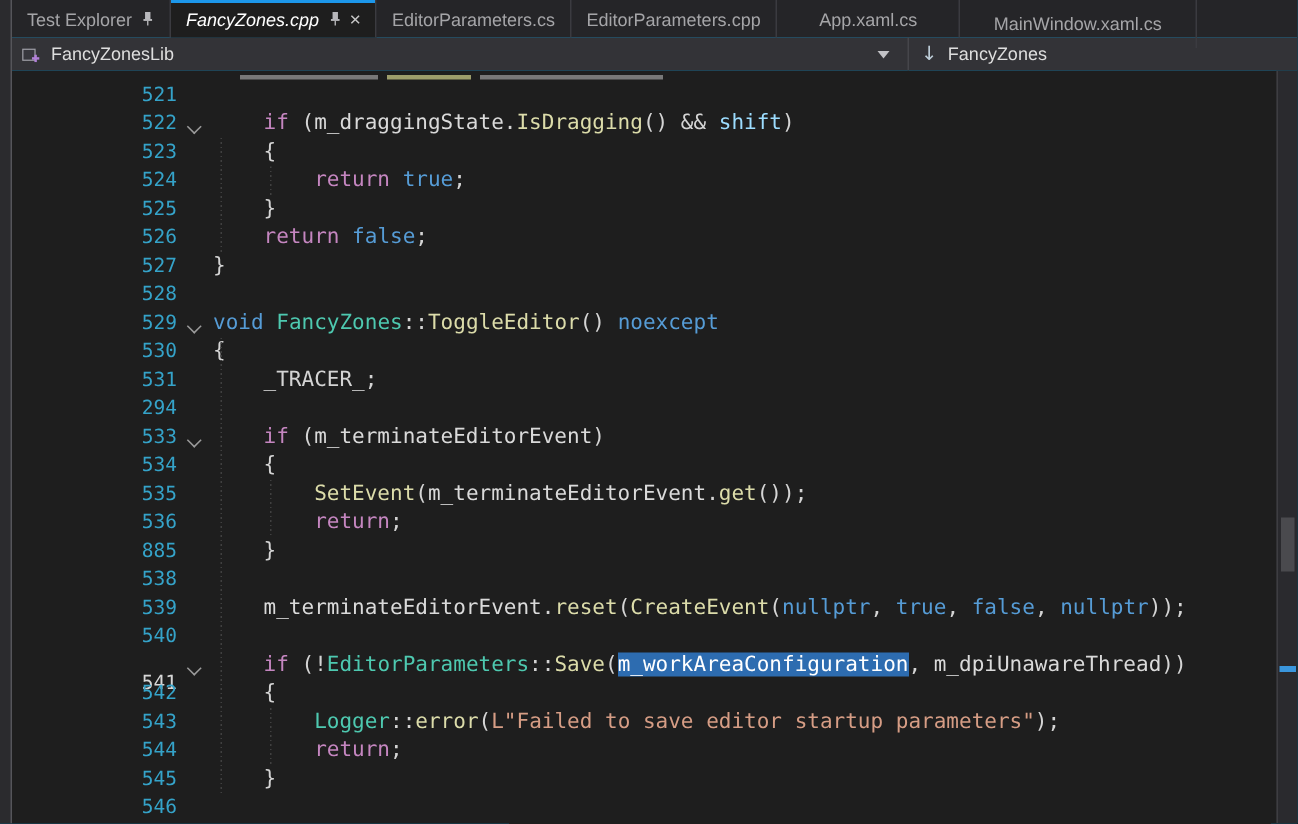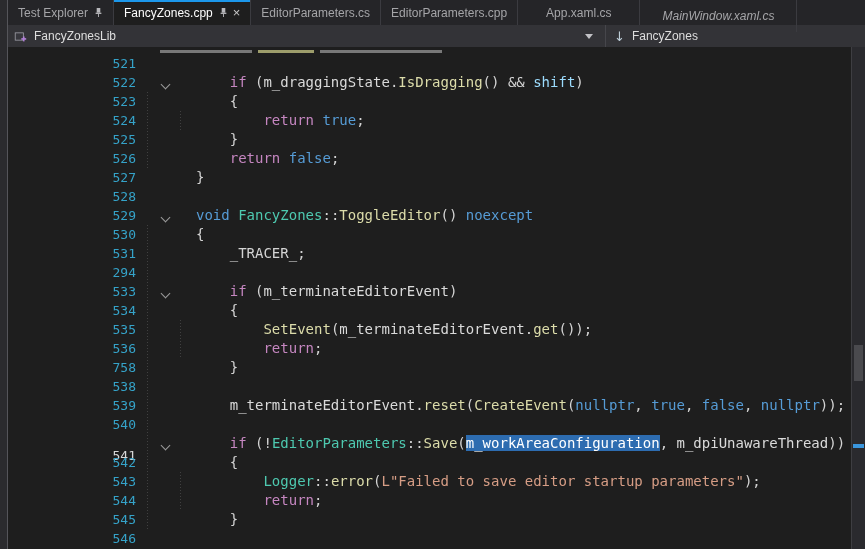--- a/index.html
+++ b/index.html
@@ -5,40 +5,40 @@
   html,body{margin:0;padding:0;background:#1E1E1E;width:865px;height:549px;overflow:hidden;}
   .app{position:relative;width:865px;height:549px;font-family:"Liberation Sans",sans-serif;background:#0ea5e9;}
   .left-edge{position:absolute;left:0;top:0;bottom:0;width:7px;background:#2B2B2E;border-right:1px solid #55555A;z-index:6;}
   .main{position:absolute;left:8px;top:0;right:0;bottom:0;display:flex;flex-direction:column;}
 
   
   .tabbar{height:25px;background:#252528;display:flex;align-items:stretch;flex:0 0 auto;}
   .tab{display:flex;align-items:center;gap:6px;padding:0 10px;border-right:1px solid #3B3B40;
        color:#A5A5A8;font-size:12px;position:relative;white-space:nowrap;cursor:default;}
   .tab:nth-child(5){padding:0 28px;}
-  .tab:nth-child(6){padding:16px 22px;font-style:italic;}
-  .tab.active{background:#1E1E1E;color:#FFFFFF;}
+  .tab:nth-child(6){padding:16px 22px;}
+  .tab.active{background:#1E1E1E;color:#FFFFFF;font-style:italic;}
   .tab.active::before{content:"";position:absolute;left:0;right:0;top:0;height:2px;background:var(--accent,#1C97EA);}
   .tab .pin svg rect{fill:#B8B8BC;}
   .tab .pin{display:flex;align-items:center;}
   .tab .close{font-size:13px;line-height:1;color:#C8C8C8;margin-left:-1px;}
 
   
   .navbar{height:22px;background:#333337;display:flex;align-items:center;font-size:12px;color:#DEDEDE;flex:0 0 auto;}
   .combo-project{flex:1;display:flex;align-items:center;gap:7px;padding:16px 6px;height:100%;}
   .combo-project .tri{width:0;height:0;border-left:4px solid transparent;border-right:4px solid transparent;
        border-top:5px solid #C2C2C6;margin-left:auto;margin-right:6px;}
   .combo-member{width:260px;height:100%;border-left:1px solid #46464B;display:flex;align-items:center;gap:7px;padding:0 8px;box-sizing:border-box;}
   .dn-arrow{color:#BFCFDA;font-size:13px;line-height:1;font-family:"DejaVu Sans",sans-serif;}
 
   
   .editor{flex:1;position:relative;background:#1E1E1E;overflow:hidden;font-family:"DejaVu Sans Mono",monospace;}
   .clip-row{height:7px;position:relative;overflow:hidden;}
   .clip-frag{position:absolute;bottom:1px;height:3px;opacity:.8;}
-  .code-row{display:flex;height:19px;line-height:19px;gap:18px;}
+  .code-row{display:flex;height:19px;line-height:19px;}
   .ln-sp{width:76px;flex:0 0 auto;}
   .ln{width:34px;flex:0 0 auto;text-align:right;color:var(--lnc,#35A3C9);font-size:13px;}
   .ln.active{color:var(--lnc-active,#D7D7D7);margin-top:12px;}
   .fold{width:22px;flex:0 0 auto;text-align:center;}
   .chev{display:inline-block;width:6px;height:6px;border-right:1.4px solid #9B9B9B;border-bottom:1.4px solid #9B9B9B;
         transform:rotate(45deg);margin-top:5px;}
   pre.code{margin:0;padding-left:2px;font-family:inherit;font-size:14px;line-height:19px;white-space:pre;}
   .guide{position:absolute;width:1px;background:repeating-linear-gradient(to bottom,#404040 0 1px,transparent 1px 3px);z-index:1;}
 
   
@@ -207,21 +207,21 @@
             <pre class="code"><span style="color: rgb(212, 212, 212);">        </span><span style="color: rgb(220, 220, 170);">SetEvent</span><span style="color: rgb(212, 212, 212);">(</span><span style="color: rgb(218, 218, 218);">m_terminateEditorEvent</span><span style="color: rgb(212, 212, 212);">.</span><span style="color: rgb(220, 220, 170);">get</span><span style="color: rgb(212, 212, 212);">());</span></pre>
           </div>
           <div class="code-row">
             <div class="ln-sp"></div>
             <div class="ln">536</div>
             <div class="fold"></div>
             <pre class="code"><span style="color: rgb(212, 212, 212);">        </span><span style="color: rgb(197, 134, 192);">return</span><span style="color: rgb(212, 212, 212);">;</span></pre>
           </div>
           <div class="code-row">
             <div class="ln-sp"></div>
-            <div class="ln">758</div>
+            <div class="ln">885</div>
             <div class="fold"></div>
             <pre class="code"><span style="color: rgb(212, 212, 212);">    }</span></pre>
           </div>
           <div class="code-row">
             <div class="ln-sp"></div>
             <div class="ln">538</div>
             <div class="fold"></div>
             <pre class="code"></pre>
           </div>
           <div class="code-row">

